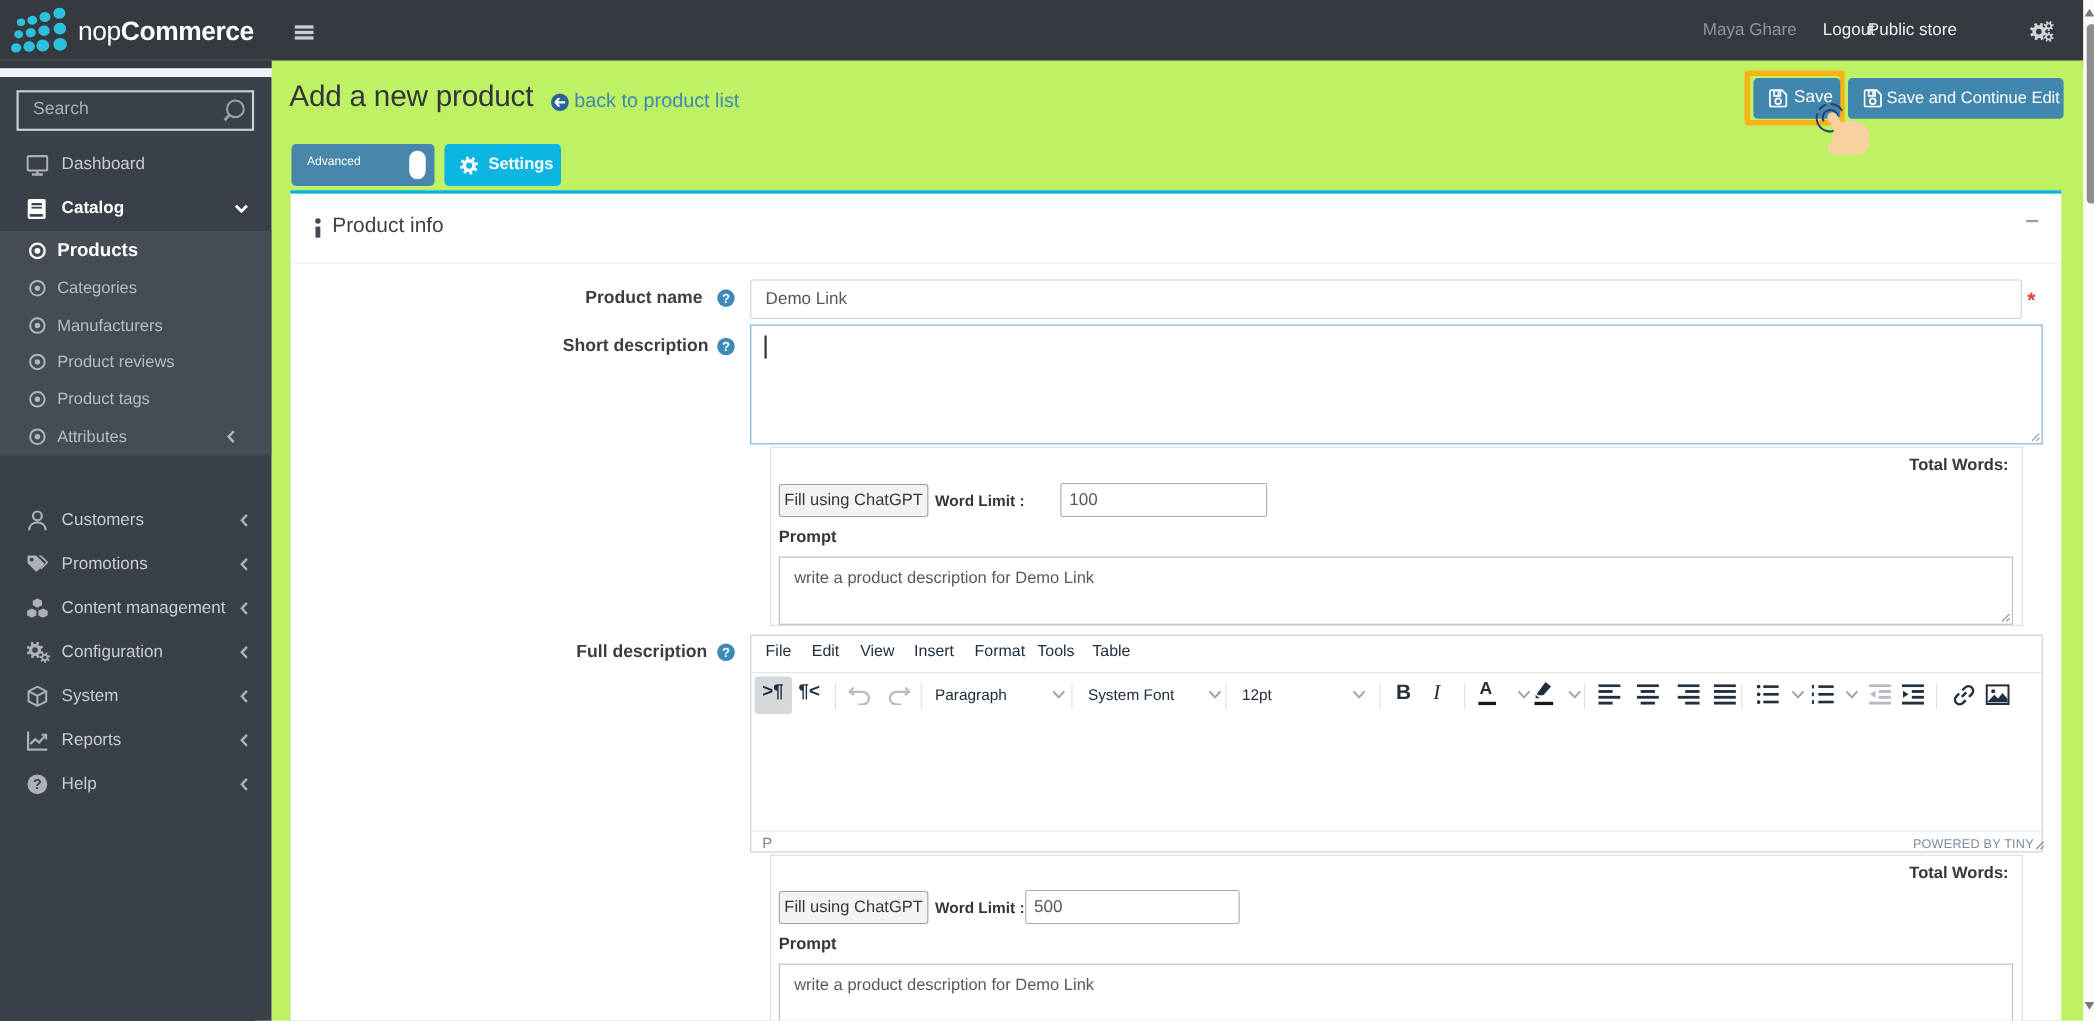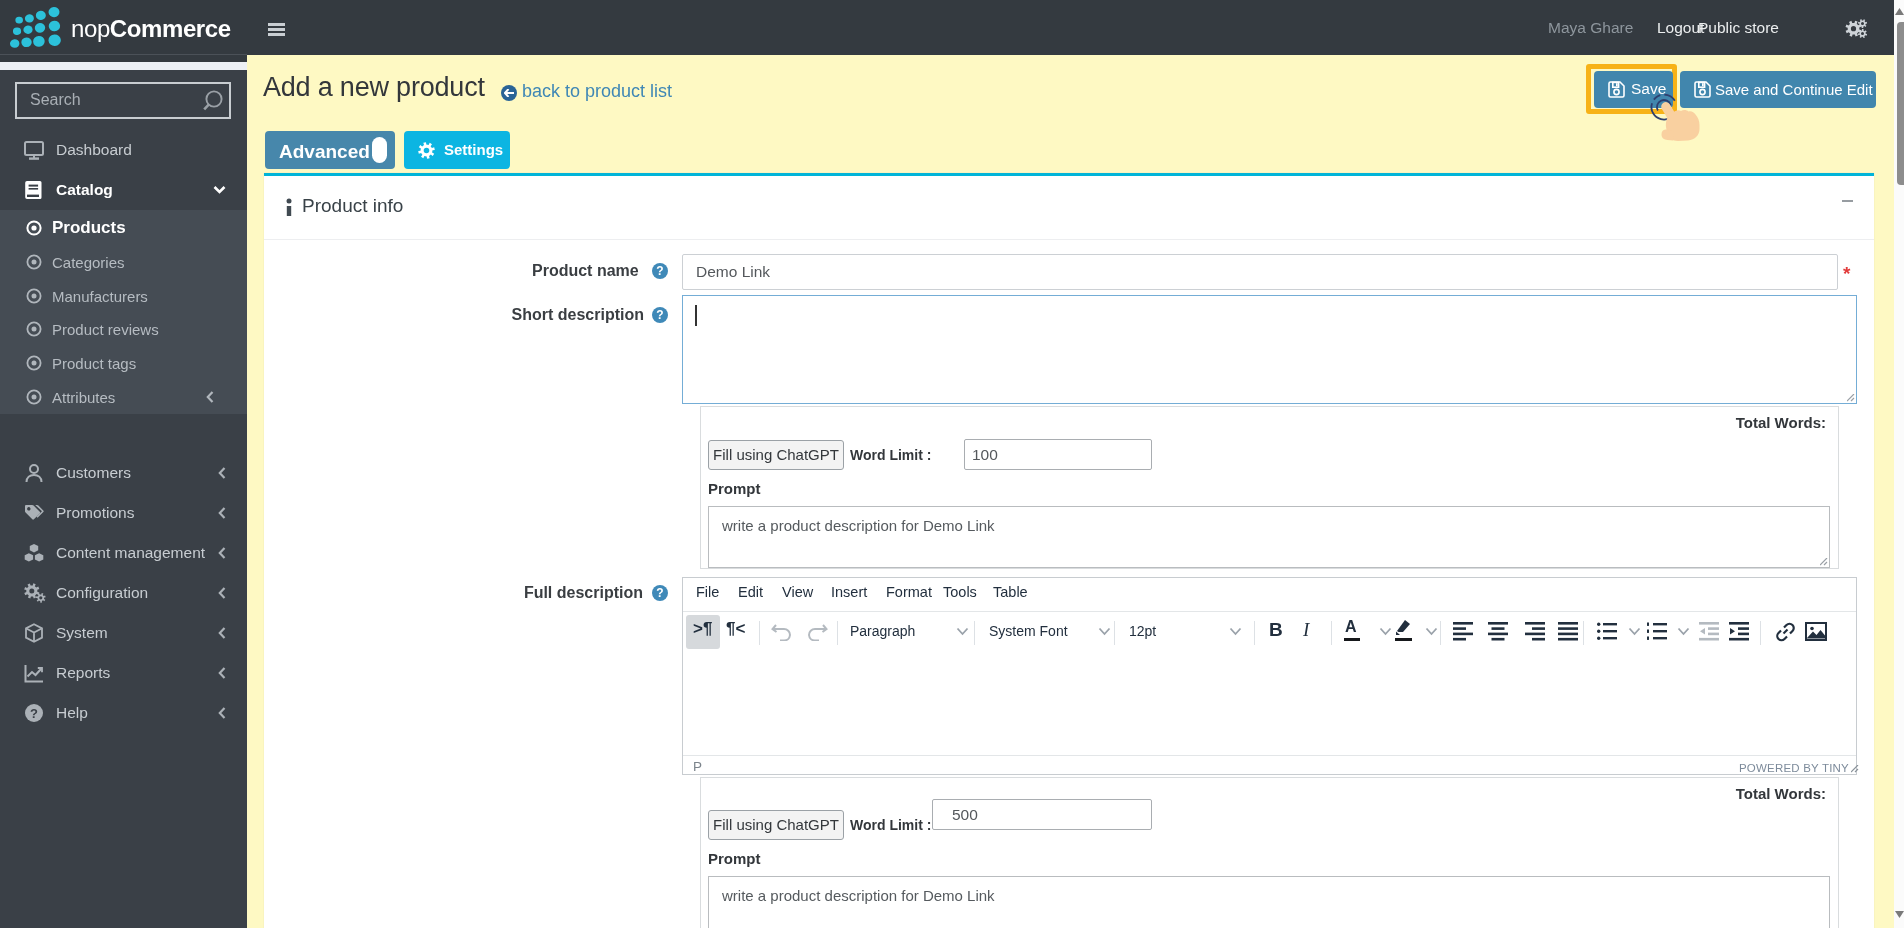--- a/index.html
+++ b/index.html
@@ -23,21 +23,21 @@
 .mi .ic { position:absolute; left:24px; top:50%; transform:translateY(-50%); width:20px; height:20px; }
 .mi .tx { position:absolute; left:56px; top:50%; transform:translateY(-50%); font-size:15.5px; color:#c7ccd1; white-space:nowrap; }
 .mi .chL, .smi .chL { position:absolute; right:21px; top:50%; transform:translateY(-50%); }
 #submenu { left:0; top:140px; width:247px; height:204px; background:#454c54; }
 .smi { left:0; width:247px; height:34px; }
 .smi .ic { position:absolute; left:26px; top:50%; transform:translateY(-50%); width:16px; height:16px; }
 .smi .tx { position:absolute; left:52px; top:50%; transform:translateY(-50%); font-size:15px; color:#b6bcc2; white-space:nowrap; }
 .white { color:#fff !important; font-weight:bold; }
 
 
-#content { left:247px; top:55px; width:1647px; height:873px; background:#fef9c3; }
+#content { left:247px; top:55px; width:1647px; height:873px; background:#bef264; }
 #title { left:16px; top:17px; font-size:27px; color:#33373b; letter-spacing:-0.2px; }
 .btn-steel { background:#4186ad; border-radius:4px; color:#fff; }
 #card { left:17px; top:118px; width:1610px; height:755px; background:#fff; border-top:3px solid #00b4d8; box-shadow:0 0 1px rgba(0,0,0,.12); }
 .lbl { font-weight:bold; font-size:16px; color:#3a3e42; white-space:nowrap; }
 .qm { display:inline-block; width:16px; height:16px; border-radius:50%; background:#3f89b8; color:#fff; font-size:12px; font-weight:bold; text-align:center; line-height:16px; }
 .inp { border:1px solid #ccd0d4; border-radius:2px; background:#fff; font-size:15.5px; color:#54585c; font-family:"Liberation Sans",sans-serif; }
 .gptbox { border:1px solid #d9dcde; background:#fff; }
 .gbtn { border:1px solid #9ba1a6; border-radius:3px; background:#f3f3f3; font-size:15px; color:#33373b; text-align:center; white-space:nowrap; }
 .bld { font-weight:bold; font-size:15px; color:#33373b; white-space:nowrap; }
 .gtxt { font-size:15px; color:#555a5e; }
@@ -290,21 +290,21 @@
       <path d="M15.9 27.5 A7 7 0 1 1 23.2 30.9" stroke-dasharray="24 3 6 3 20"></path>
     </g>
     <g fill="#f9d0a0">
       <rect x="-4.6" y="-5" width="9.2" height="22" rx="4.6" transform="translate(24,24) rotate(-31)"></rect>
       <path d="M31 30 C33 27.5 36.5 26.5 39 28 C41 26.5 44.5 26.5 46.5 28.5 C49 27.5 52 29 53.5 31.5 C56 34 57.5 38 57.5 42 L57.5 46 C57.5 52 53 57 46 57.5 L36 58 C30 58 26.5 55 25 50 L24 44 C23.5 39 25 34 28 31.5 Z"></path>
       <path d="M26 47 C21.5 45.5 19.5 48 19.5 51.5 C19.5 55 22 56.5 25.5 57 L31 57.5 L32 48 Z"></path>
     </g>
   </svg>
 
   <div class="abs" style="left:18px;top:76px;width:130px;height:38px;background:#4787ab;border-radius:4px">
-    <div class="abs" style="left:14px;top:10px;font-size:19px;font-weight:bold;color:#fff">Advanced</div>
+    <div class="abs" style="left:14px;top:10px;font-size:11px;font-weight:normal;color:#fff">Advanced</div>
     <div class="abs" style="left:107px;top:6px;width:15px;height:26px;background:#fff;border-radius:8px"></div>
   </div>
   <div class="abs" style="left:157px;top:76px;width:106px;height:38px;background:#0cb5e2;border-radius:4px">
     <svg class="abs" style="left:14px;top:11px" width="17" height="17" viewBox="0 0 17 17">
           <path fill="#fff" fill-rule="evenodd" d="M16.2 11.7 L14.7 14.0 L12.8 12.6 L11.0 13.9 L11.7 16.2 L9.0 16.8 L8.7 14.5 L6.4 14.1 L5.3 16.2 L3.0 14.7 L4.4 12.8 L3.1 11.0 L0.8 11.7 L0.2 9.0 L2.5 8.7 L2.9 6.4 L0.8 5.3 L2.3 3.0 L4.2 4.4 L6.0 3.1 L5.3 0.8 L8.0 0.2 L8.3 2.5 L10.6 2.9 L11.7 0.8 L14.0 2.3 L12.6 4.2 L13.9 6.0 L16.2 5.3 L16.8 8.0 L14.5 8.3 L14.1 10.6 Z M11.3 8.5 A2.8 2.8 0 1 0 5.7 8.5 A2.8 2.8 0 1 0 11.3 8.5 Z"></path>
         </svg>
     <div class="abs" style="left:40px;top:10px;font-size:15px;font-weight:bold;color:#fff">Settings</div>
   </div>
 
   <div id="card" class="abs">
@@ -509,21 +509,21 @@
     <div class="abs" style="left:1056px;top:184px;font-size:11.5px;color:#7d8b9b;letter-spacing:0.2px">POWERED BY TINY</div>
     <svg class="abs" style="left:1168px;top:187px" width="8" height="8" viewBox="0 0 8 8">
           <path d="M7 0 L0 7 M7 4 L4 7" stroke="#8a929a" stroke-width="1.2"></path>
         </svg>
   </div>
 
   <div class="abs gptbox" style="left:453px;top:722px;width:1139px;height:151px;border-bottom:none">
     <div class="abs bld" style="right:12px;top:7px">Total Words:</div>
     <div class="abs gbtn" style="left:7px;top:32px;width:136px;height:30px;line-height:28px">Fill using ChatGPT</div>
     <div class="abs bld" style="left:149px;top:39px;font-size:14px">Word Limit :</div>
-    <input class="abs inp" style="left: 231px; top: 21px; width: 220px; height: 31px; padding-left: 19px; border-color: rgb(169, 173, 177);" value="500">
+    <input class="abs inp" style="left: 231px; top: 31px; width: 195px; height: 31px; padding-left: 7px; border-color: rgb(169, 173, 177);" value="500">
     <div class="abs bld" style="left:7px;top:72px">Prompt</div>
     <div class="abs" style="left:7px;top:98px;width:1122px;height:60px;border:1px solid #b9bcbf;border-bottom:none">
       <div class="abs gtxt" style="left:13px;top:10px">write a product description for Demo Link</div>
     </div>
   </div>
 
 </div>
 
 <div class="abs" style="left:1894px;top:0;width:10px;height:928px;background:#fbfbfb"></div>
 <svg class="abs" style="left:1895px;top:8px" width="9" height="8" viewBox="0 0 9 8">

